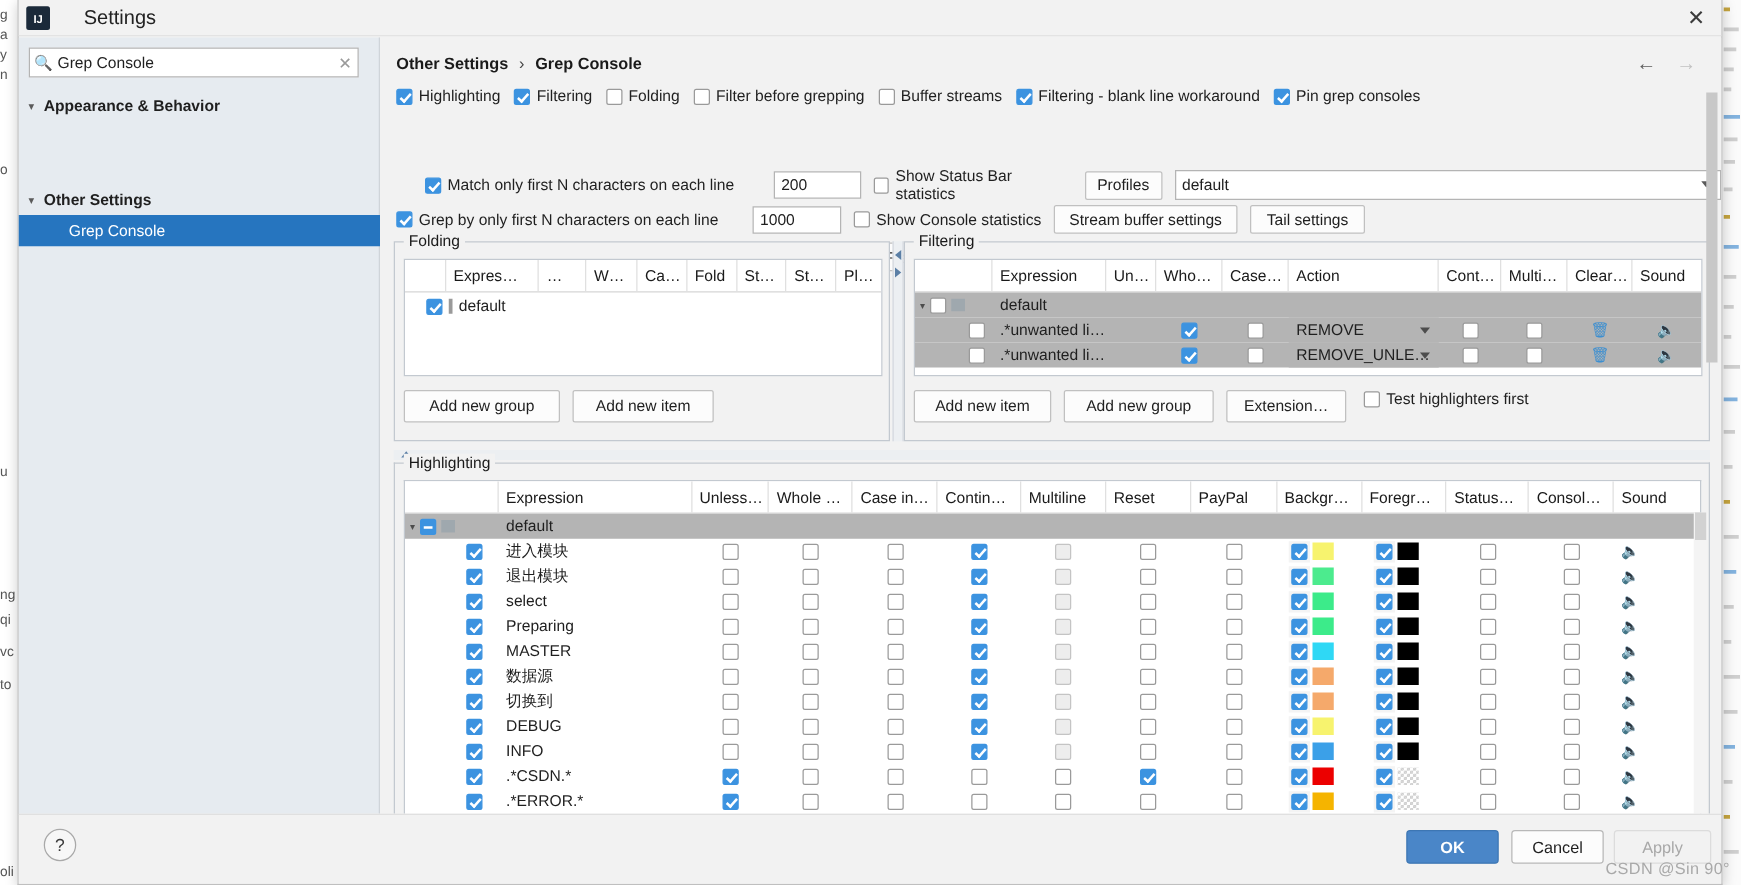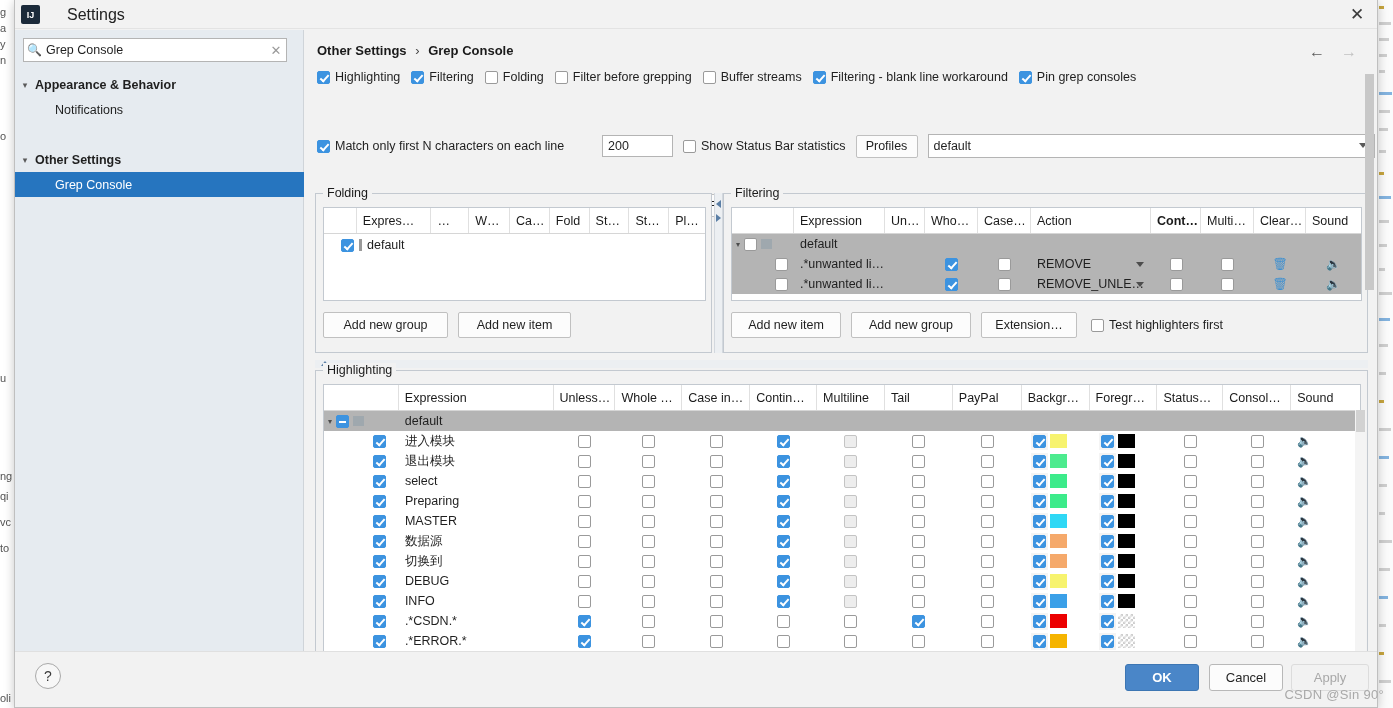--- a/index.html
+++ b/index.html
@@ -129,21 +129,21 @@
   .swatch.none {
     background:
       linear-gradient(45deg,#cfcfcf 25%,transparent 25%,transparent 75%,#cfcfcf 75%),
       linear-gradient(45deg,#cfcfcf 25%,transparent 25%,transparent 75%,#cfcfcf 75%) ,#fff;
     background-size:5px 5px; background-position:0 0,2.5px 2.5px;
   }
   .spk { font-size:12px; color:#232323; }
   .trash { color:#3d8fd0; font-size:12px; }
   .cbwrap { background:#f4f4f4; display:inline-flex; padding:2px; }
 
-  .tfoot { position:absolute; display:flex; align-items:center; gap:10px; }
+  .tfoot { position:absolute; display:flex; align-items:flex-start; gap:10px; }
 
   
   .splitter { position:absolute; width:9px; background:#eceff2; border-left:1px solid #d3d8de; border-right:1px solid #d3d8de;}
   .splitter .a1, .splitter .a2 { position:absolute; left:1px; width:0; height:0; }
   .splitter .a1 { top:7px;  border-top:4px solid transparent; border-bottom:4px solid transparent; border-right:5px solid #5b7fa6;}
   .splitter .a2 { top:21px; border-top:4px solid transparent; border-bottom:4px solid transparent; border-left:5px solid #5b7fa6;}
   .hsplit { position:absolute; height:8px; background:#eceff2; }
   .hsplit .u { position:absolute; left:6px; top:1px; width:0;height:0;
      border-left:4px solid transparent;border-right:4px solid transparent;border-bottom:5px solid #5b7fa6;}
 
@@ -228,23 +228,20 @@
       <span class="mag">🔍</span>
       <span class="sval">Grep Console</span>
       <span class="clr">✕</span>
     </div>
 
     <div class="tree-row bold" style="top:42px;">
       <span class="chev">▾</span>
       <span class="lbl">Appearance &amp; Behavior</span>
     </div>
 
-    <div class="tree-row" style="top:67px;padding-left:40px;">
-      <span class="lbl">Notifications</span>
-    </div>
 
 
     <div class="tree-row bold" style="top:117px;">
       <span class="chev">▾</span>
       <span class="lbl">Other Settings</span>
     </div>
 
     <div class="tree-row selected" style="top:142px;padding-left:40px;">
       <span class="lbl">Grep Console</span>
     </div>
@@ -288,36 +285,49 @@
         <span class="cbx on"></span>
         <span>Filtering - blank line workaround</span>
       </label>
       <label class="cbxlab">
         <span class="cbx on"></span>
         <span>Pin grep consoles</span>
       </label>
     </div>
 
     <div class="r2">
-      <label class="cbxlab" style="width:275px;">
+      <label class="cbxlab" style="width:275px;margin-left:23px;">
         <span class="cbx on"></span>
         <span>Match only first N characters on each line</span>
       </label>
       <div class="tfield" style="width:71px;">200</div>
       <label class="cbxlab">
         <span class="cbx"></span>
         <span>Show Status Bar statistics</span>
       </label>
       <div class="btn" style="width:62px;">Profiles</div>
       <div class="combo" style="width:447px;">
         <span>default</span>
         <span class="arw"></span>
       </div>
     </div>
 
+    <div class="r3">
+      <label class="cbxlab" style="width:275px;">
+        <span class="cbx on"></span>
+        <span>Grep by only first N characters on each line</span>
+      </label>
+      <div class="tfield" style="width:71px;">1000</div>
+      <label class="cbxlab">
+        <span class="cbx"></span>
+        <span>Show Console statistics</span>
+      </label>
+      <div class="btn" style="width:147px;">Stream buffer settings</div>
+      <div class="btn" style="width:92px;">Tail settings</div>
+    </div>
 
     <div class="r4">
       <span class="lab" style="width:287px;">Max processing time for a line [ms]</span>
       <div class="tfield" style="width:71px;">1000</div>
       <div class="btn" style="width:132px;">Reset all to default</div>
       <div class="btn" style="width:80px;color:#2e84c8;font-weight:bold;">?</div>
       <div class="btn" style="width:88px;">
         <span class="coin"></span>
         <span>GitHub</span>
       </div>
@@ -368,21 +378,21 @@
       <span class="gtitle">Filtering</span>
 
       <div class="tbl" style="left:7px; top:13px; width:631px; height:94px;">
         <div class="thead">
           <div class="th" style="width:62px;"></div>
           <div class="th" style="width:91px;">Expression</div>
           <div class="th" style="width:40px;">Un…</div>
           <div class="th" style="width:53px;">Who…</div>
           <div class="th" style="width:53px;">Case…</div>
           <div class="th" style="width:120px;">Action</div>
-          <div class="th" style="width:50px;font-weight:bold;">Cont…</div>
+          <div class="th" style="width:50px;">Cont…</div>
           <div class="th" style="width:53px;">Multi…</div>
           <div class="th" style="width:52px;">Clear…</div>
           <div class="th" style="width:55px;border-right:none;">Sound</div>
         </div>
 
         <div class="trow group">
           <div class="td" style="width:62px;gap:4px;padding-left:4px;">
             <span style="font-size:8px;color:#4d4d4d;">▾</span>
             <span class="cbx"></span>
             <span style="width:11px;height:10px;background:#9fa8ae;display:inline-block;"></span>
@@ -485,21 +495,21 @@
 
       <div class="tbl" style="left:7px; top:13px; width:1038px; height:277px; border-bottom:none;">
         <div class="thead">
           <div class="th" style="width:75px;"></div>
           <div class="th" style="width:155px;">Expression</div>
           <div class="th" style="width:62px;">Unless…</div>
           <div class="th" style="width:67px;">Whole …</div>
           <div class="th" style="width:68px;">Case in…</div>
           <div class="th" style="width:67px;">Contin…</div>
           <div class="th" style="width:68px;">Multiline</div>
-          <div class="th" style="width:68px;">Tail</div>
+          <div class="th" style="width:68px;">Reset</div>
           <div class="th" style="width:69px;">PayPal</div>
           <div class="th" style="width:68px;">Backgr…</div>
           <div class="th" style="width:68px;">Foregr…</div>
           <div class="th" style="width:66px;">Status…</div>
           <div class="th" style="width:68px;">Consol…</div>
           <div class="th" style="width:69px;border-right:none;">Sound</div>
         </div>
 
         <div id="hl-body">
             <div class="trow group">

